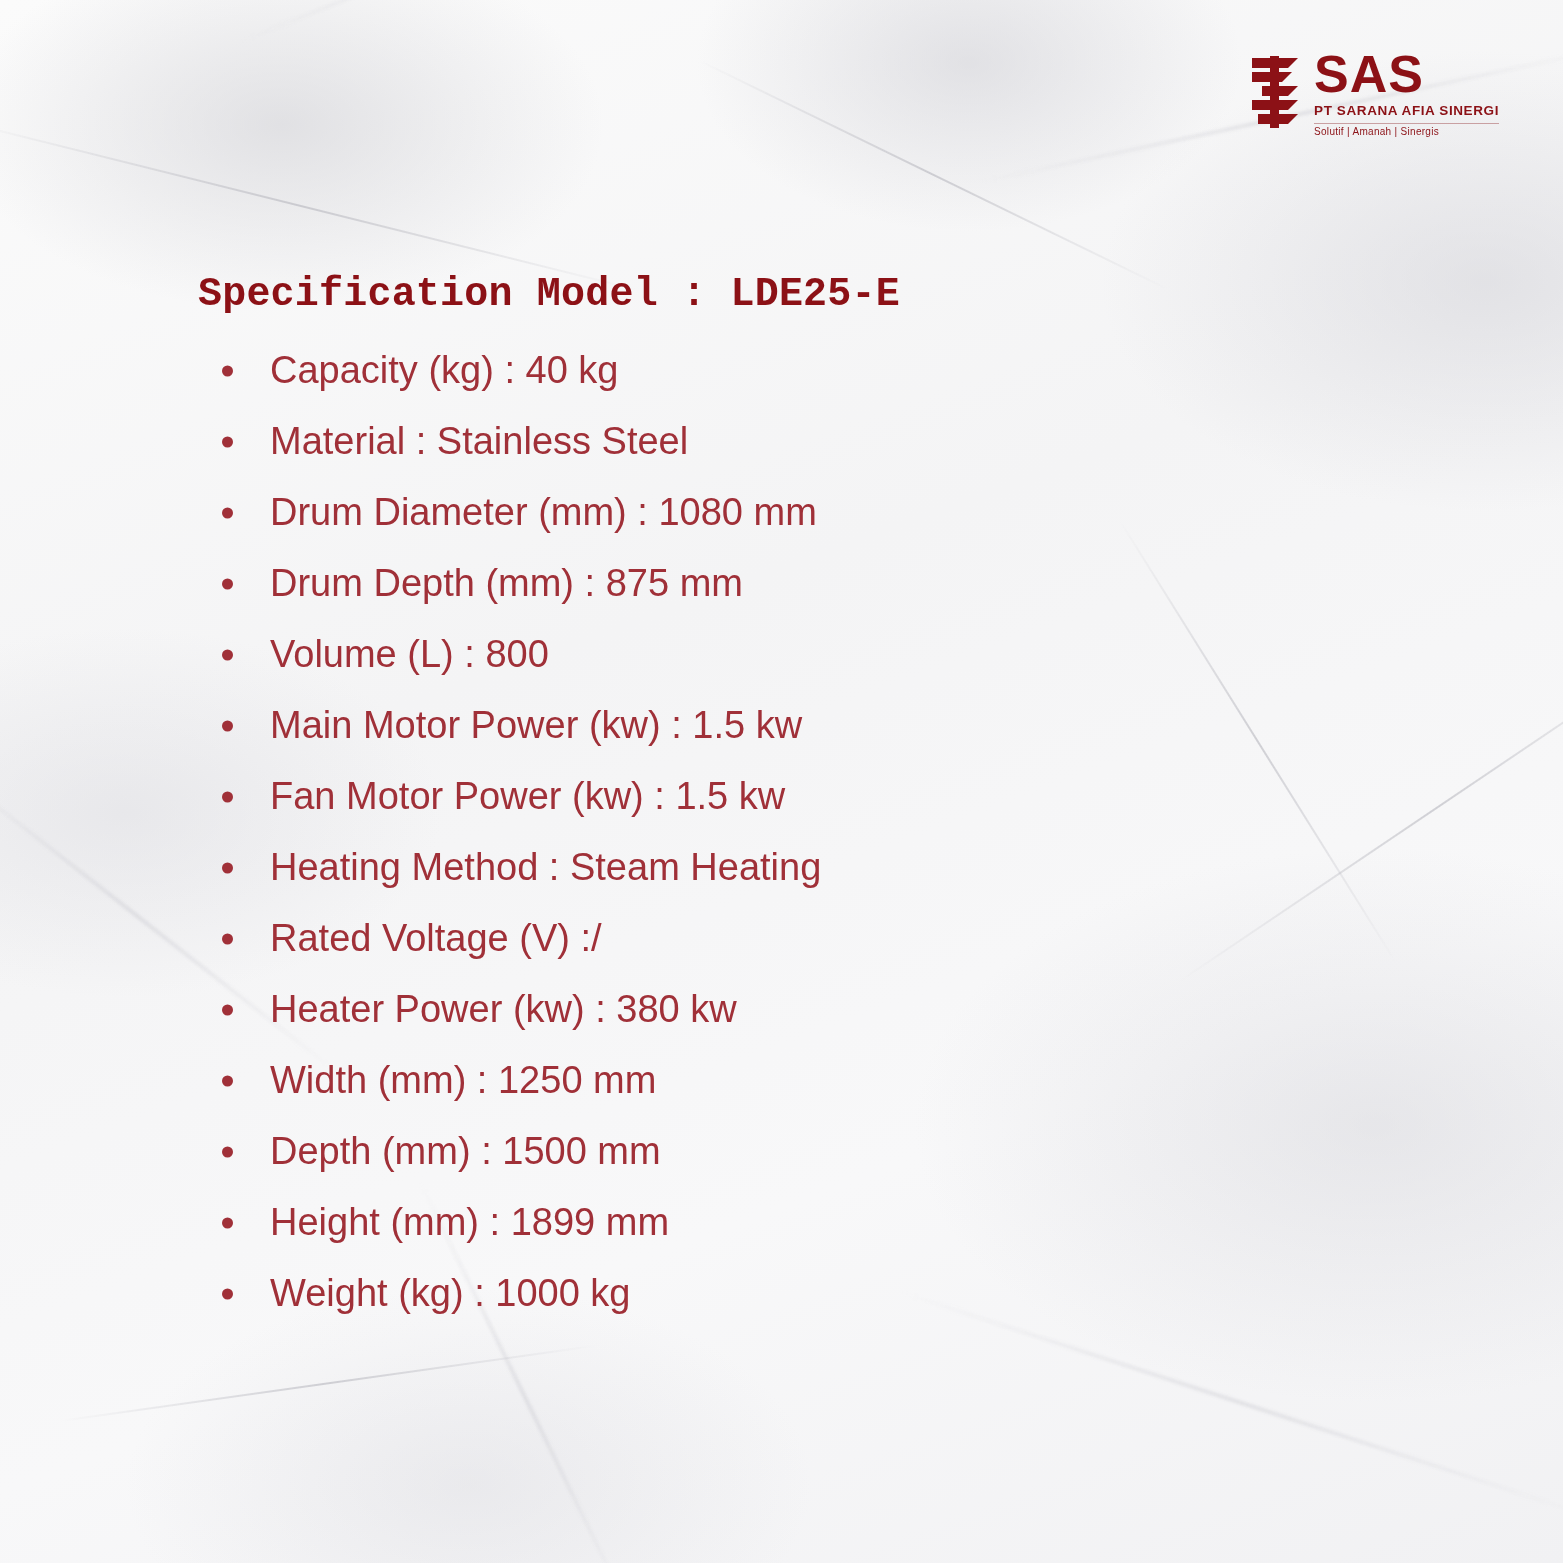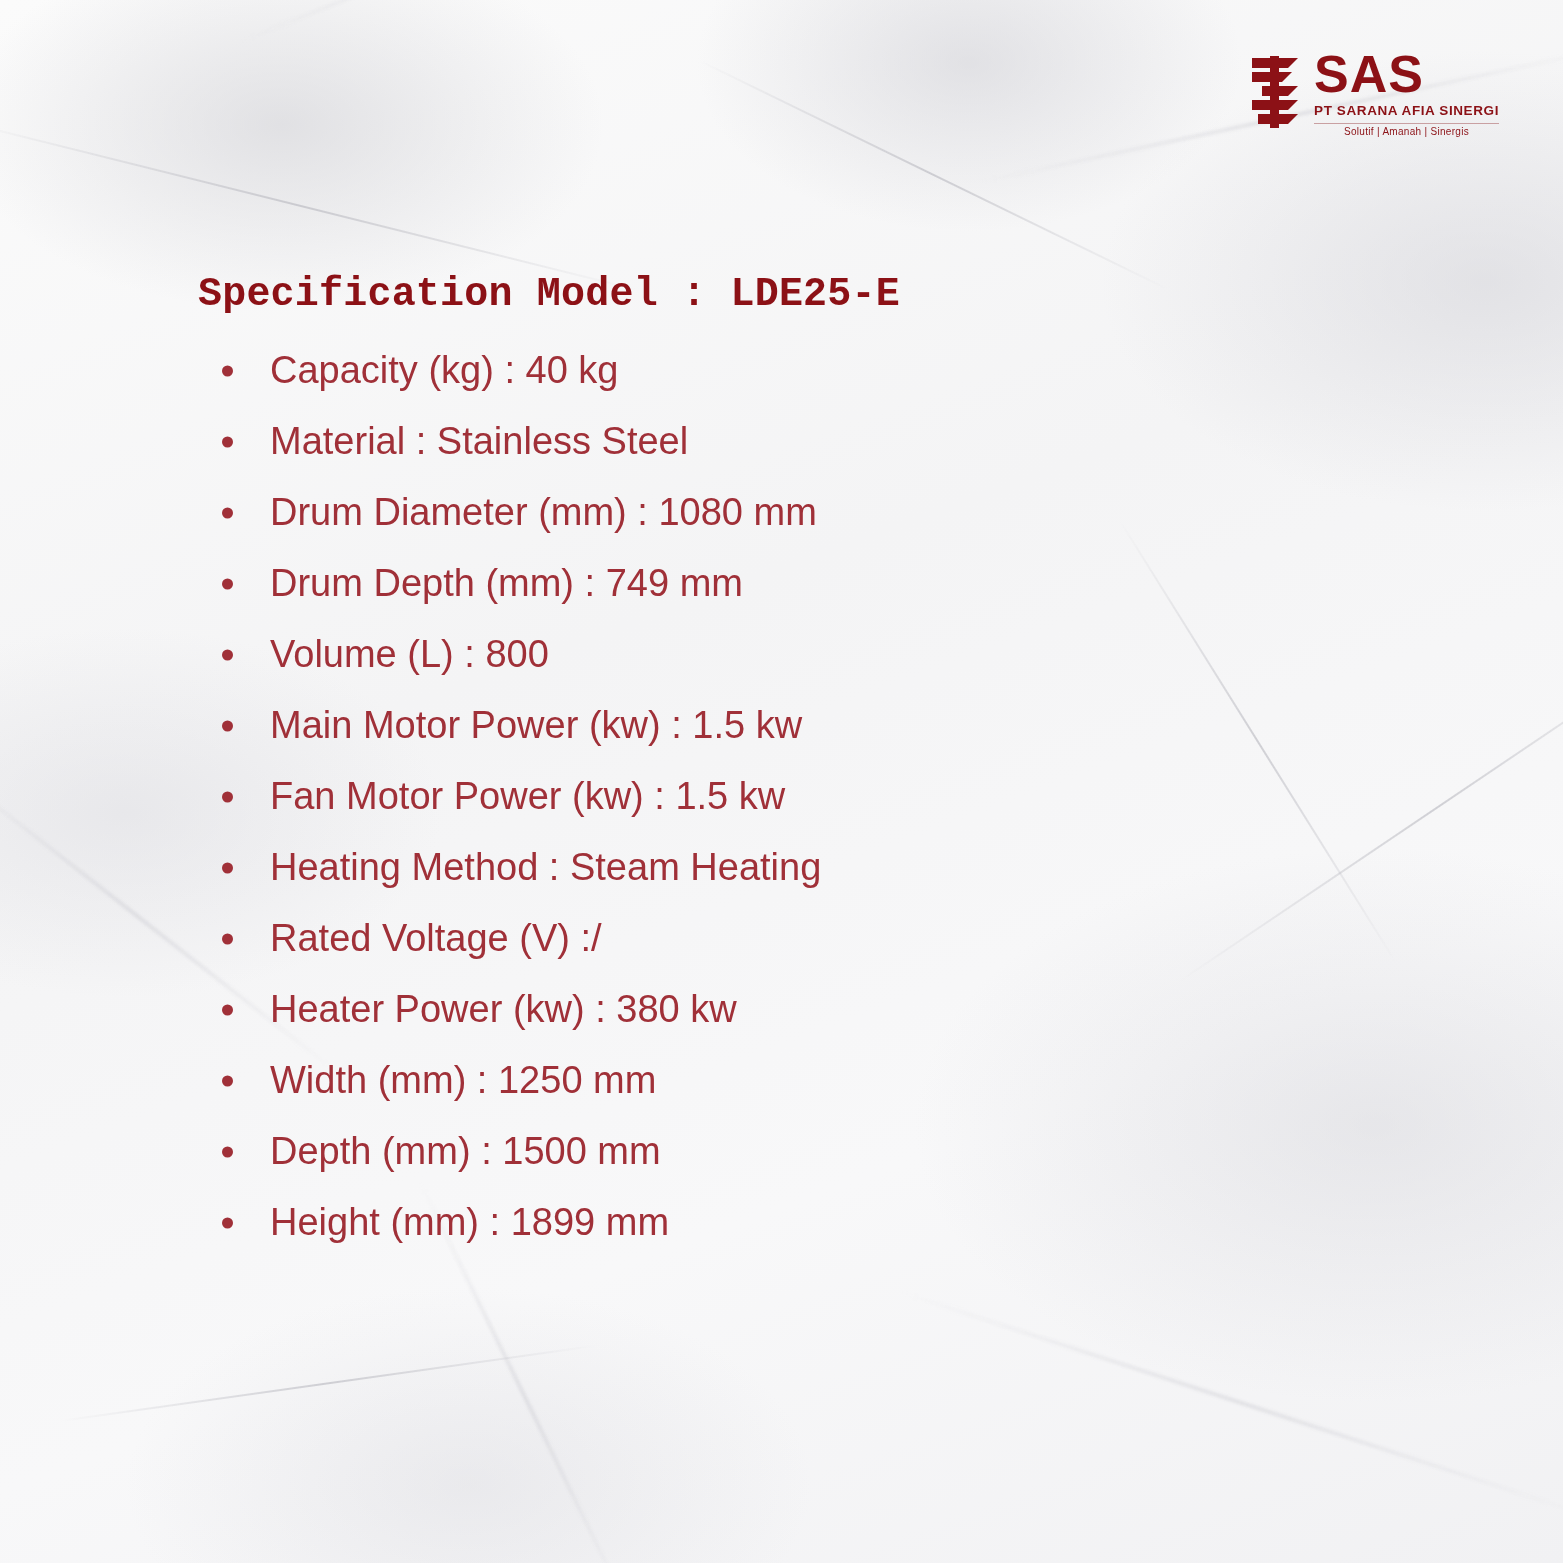--- a/index.html
+++ b/index.html
@@ -84,21 +84,21 @@
     text-align: center;
   }
   .logo-tag {
     font-size: 10px;
     letter-spacing: 0.3px;
     color: #8c1116;
     margin-top: 5px;
     border-top: 1px solid #c9a0a2;
     padding-top: 3px;
     width: 100%;
-    text-align: center;
+    text-align: left;
   }
   
   .spec {
     position: absolute;
     left: 198px;
     top: 272px;
     width: 1180px;
     color: #8c1116;
   }
   .spec-title {
@@ -170,27 +170,28 @@
         <span class="logo-tag">Solutif | Amanah | Sinergis</span>
       </div>
     </div>
 
     <div class="spec">
       <h1 class="spec-title">Specification Model : LDE25-E</h1>
       <ul class="spec-list">
         <li>Capacity (kg) : 40 kg</li>
         <li>Material : Stainless Steel</li>
         <li>Drum Diameter (mm) : 1080 mm</li>
-        <li>Drum Depth (mm) : 749 mm</li>
+        <li>Drum Depth (mm) : 875 mm</li>
         <li>Volume (L) : 800</li>
         <li>Main Motor Power (kw) : 1.5 kw</li>
         <li>Fan Motor Power (kw) : 1.5 kw</li>
         <li>Heating Method : Steam Heating</li>
         <li>Rated Voltage (V) :/</li>
         <li>Heater Power (kw) : 380 kw</li>
         <li>Width (mm) : 1250 mm</li>
         <li>Depth (mm) : 1500 mm</li>
         <li>Height (mm) : 1899 mm</li>
+        <li>Weight (kg) : 1000 kg</li>
       </ul>
     </div>
 
   </div>
 </div>
 
 </body></html>

